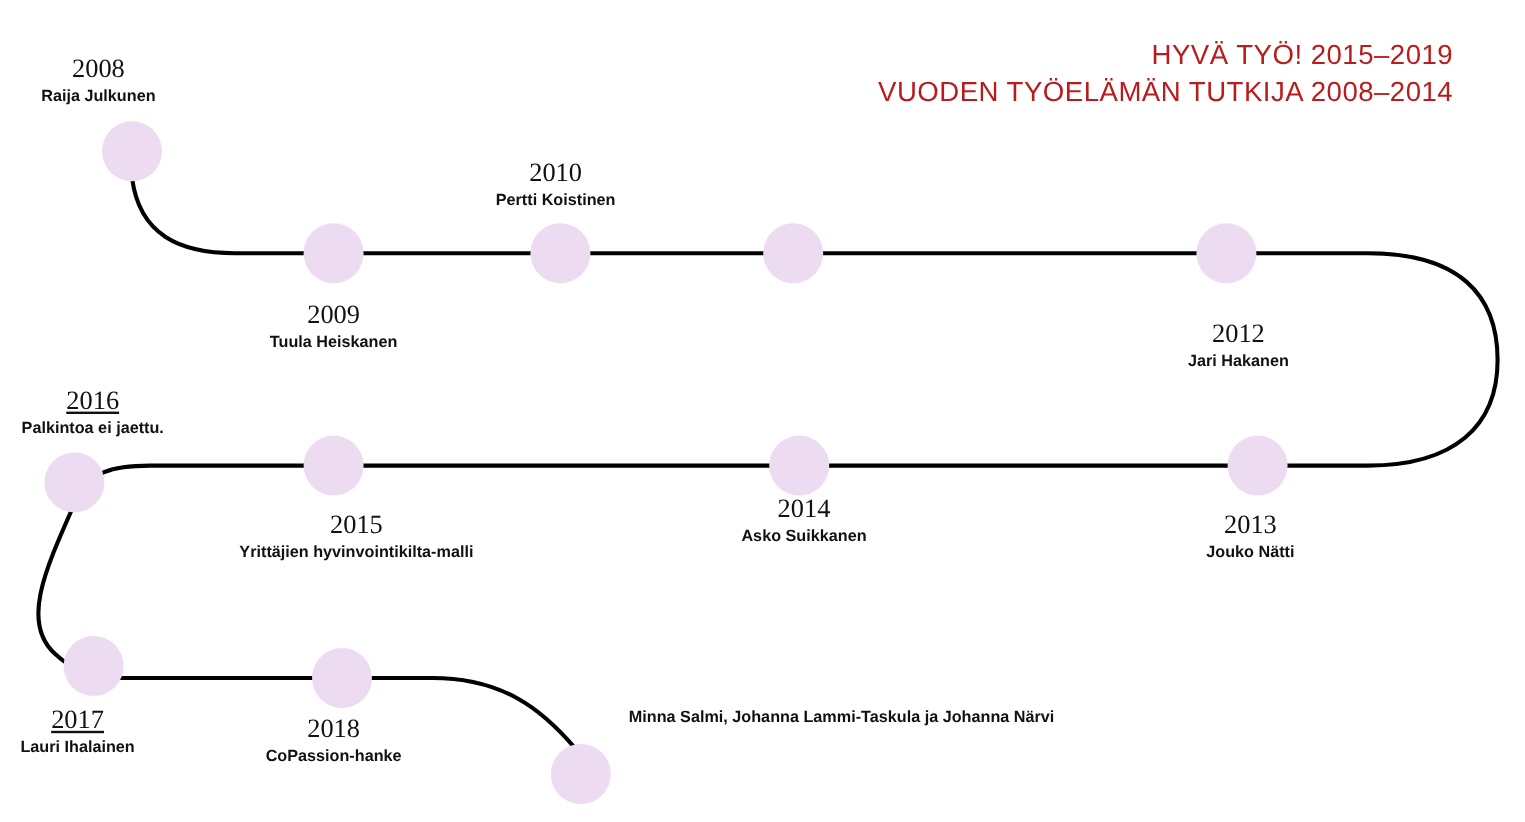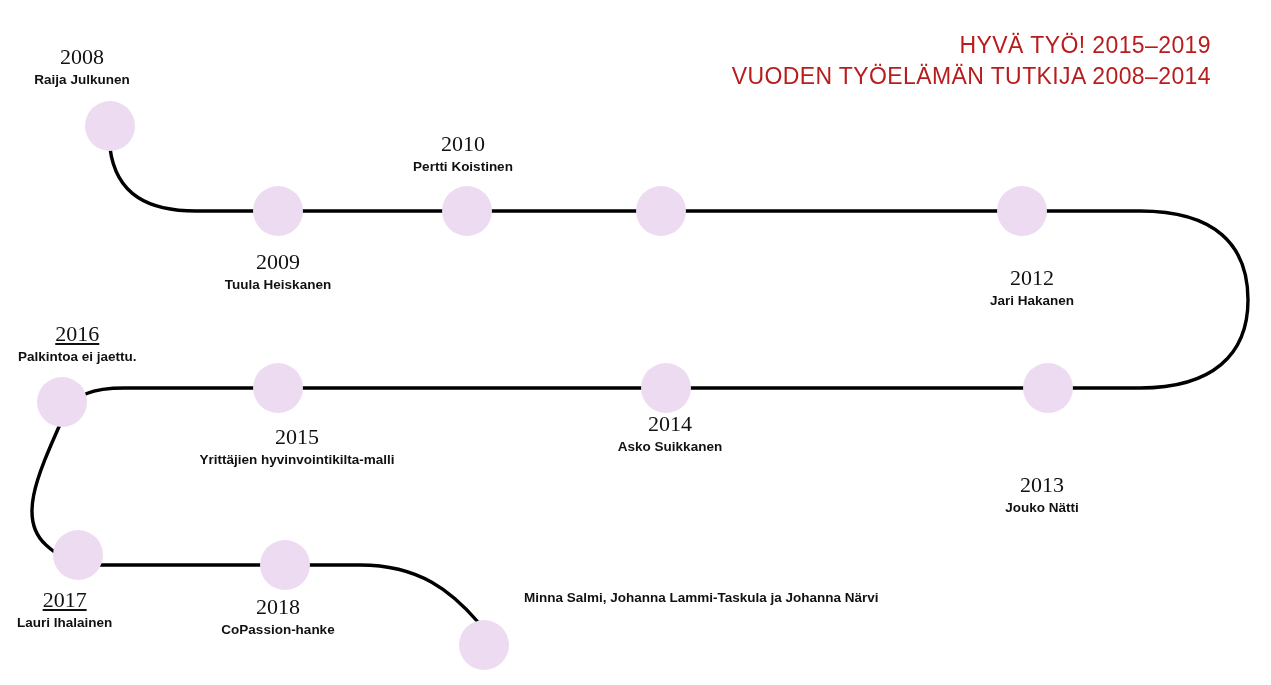--- a/index.html
+++ b/index.html
@@ -118,21 +118,21 @@
     <div class="year">2010</div>
     <div class="person">Pertti Koistinen</div>
   </div>
 
 
   <div class="label center" style="left:1032px; top:266px;">
     <div class="year">2012</div>
     <div class="person">Jari Hakanen</div>
   </div>
 
-  <div class="label center" style="left:1042px; top:425px;margin-top:48px;">
+  <div class="label center" style="left:1042px; top:425px;">
     <div class="year">2013</div>
     <div class="person">Jouko Nätti</div>
   </div>
 
   <div class="label center" style="left:670px; top:412px;">
     <div class="year">2014</div>
     <div class="person">Asko Suikkanen</div>
   </div>
 
   <div class="label center" style="left:297px; top:425px;">

